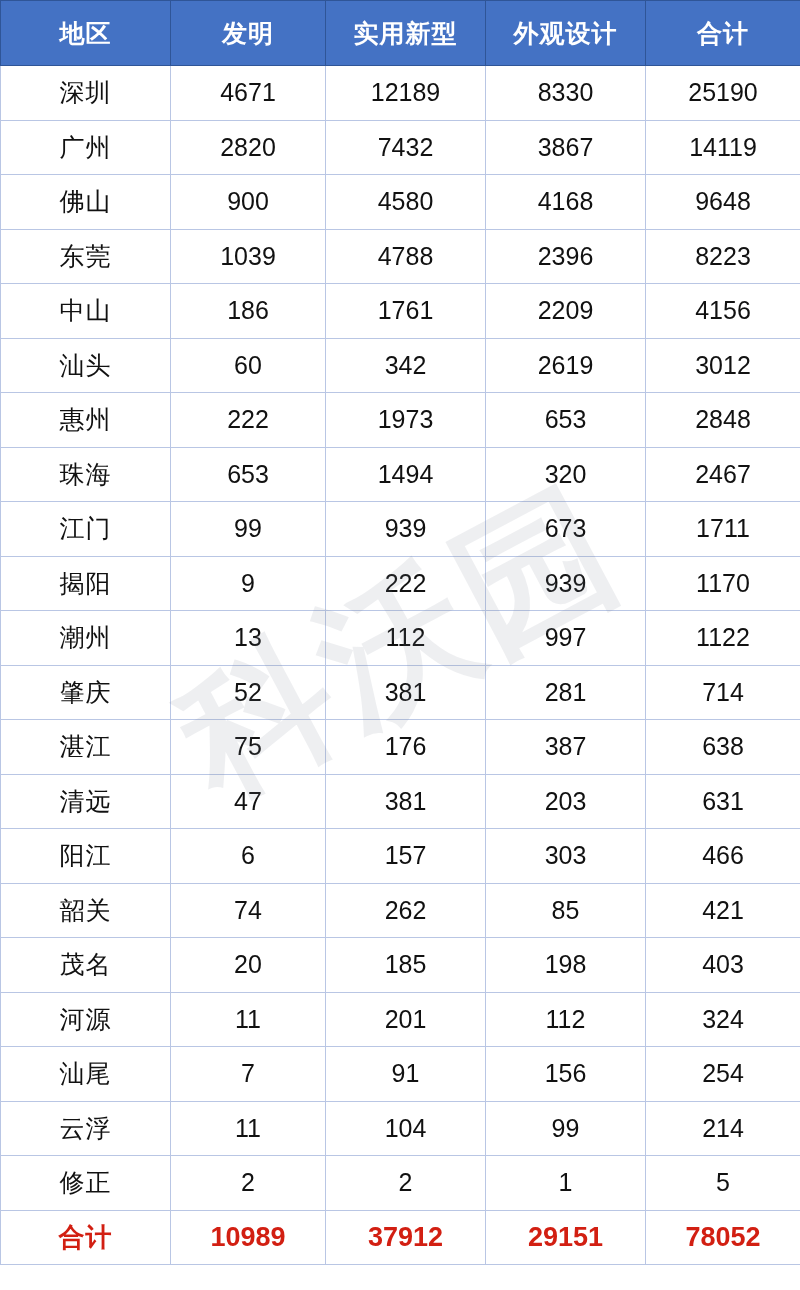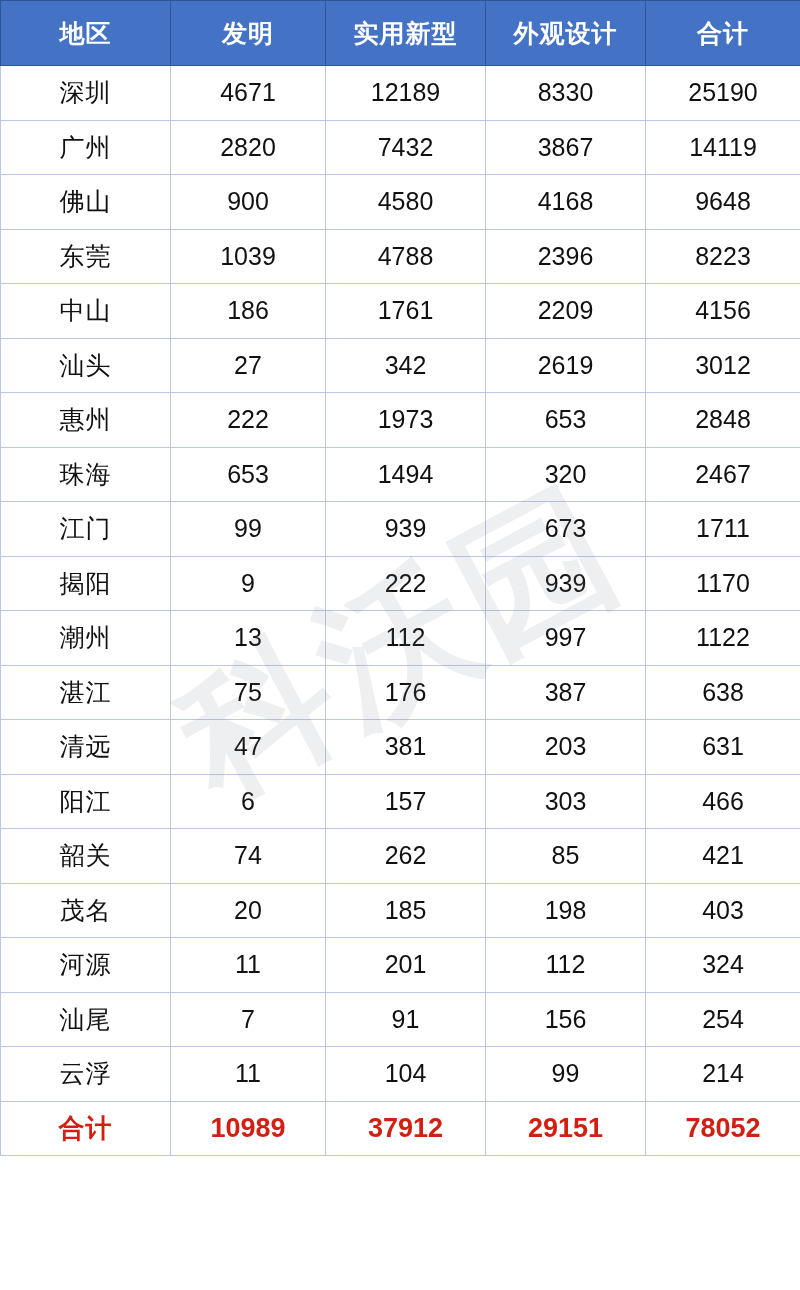--- a/index.html
+++ b/index.html
@@ -146,21 +146,21 @@
       </tr>
       <tr>
         <td class="region">中山</td>
         <td>186</td>
         <td>1761</td>
         <td>2209</td>
         <td>4156</td>
       </tr>
       <tr>
         <td class="region">汕头</td>
-        <td>27</td>
+        <td>60</td>
         <td>342</td>
         <td>2619</td>
         <td>3012</td>
       </tr>
       <tr>
         <td class="region">惠州</td>
         <td>222</td>
         <td>1973</td>
         <td>653</td>
         <td>2848</td>
@@ -187,20 +187,27 @@
         <td>1170</td>
       </tr>
       <tr>
         <td class="region">潮州</td>
         <td>13</td>
         <td>112</td>
         <td>997</td>
         <td>1122</td>
       </tr>
       <tr>
+        <td class="region">肇庆</td>
+        <td>52</td>
+        <td>381</td>
+        <td>281</td>
+        <td>714</td>
+      </tr>
+      <tr>
         <td class="region">湛江</td>
         <td>75</td>
         <td>176</td>
         <td>387</td>
         <td>638</td>
       </tr>
       <tr>
         <td class="region">清远</td>
         <td>47</td>
         <td>381</td>
@@ -241,20 +248,27 @@
         <td>91</td>
         <td>156</td>
         <td>254</td>
       </tr>
       <tr>
         <td class="region">云浮</td>
         <td>11</td>
         <td>104</td>
         <td>99</td>
         <td>214</td>
+      </tr>
+      <tr>
+        <td class="region">修正</td>
+        <td>2</td>
+        <td>2</td>
+        <td>1</td>
+        <td>5</td>
       </tr>
       <tr class="total-row">
         <td class="region">合计</td>
         <td>10989</td>
         <td>37912</td>
         <td>29151</td>
         <td>78052</td>
       </tr>
     </tbody>
   </table>

